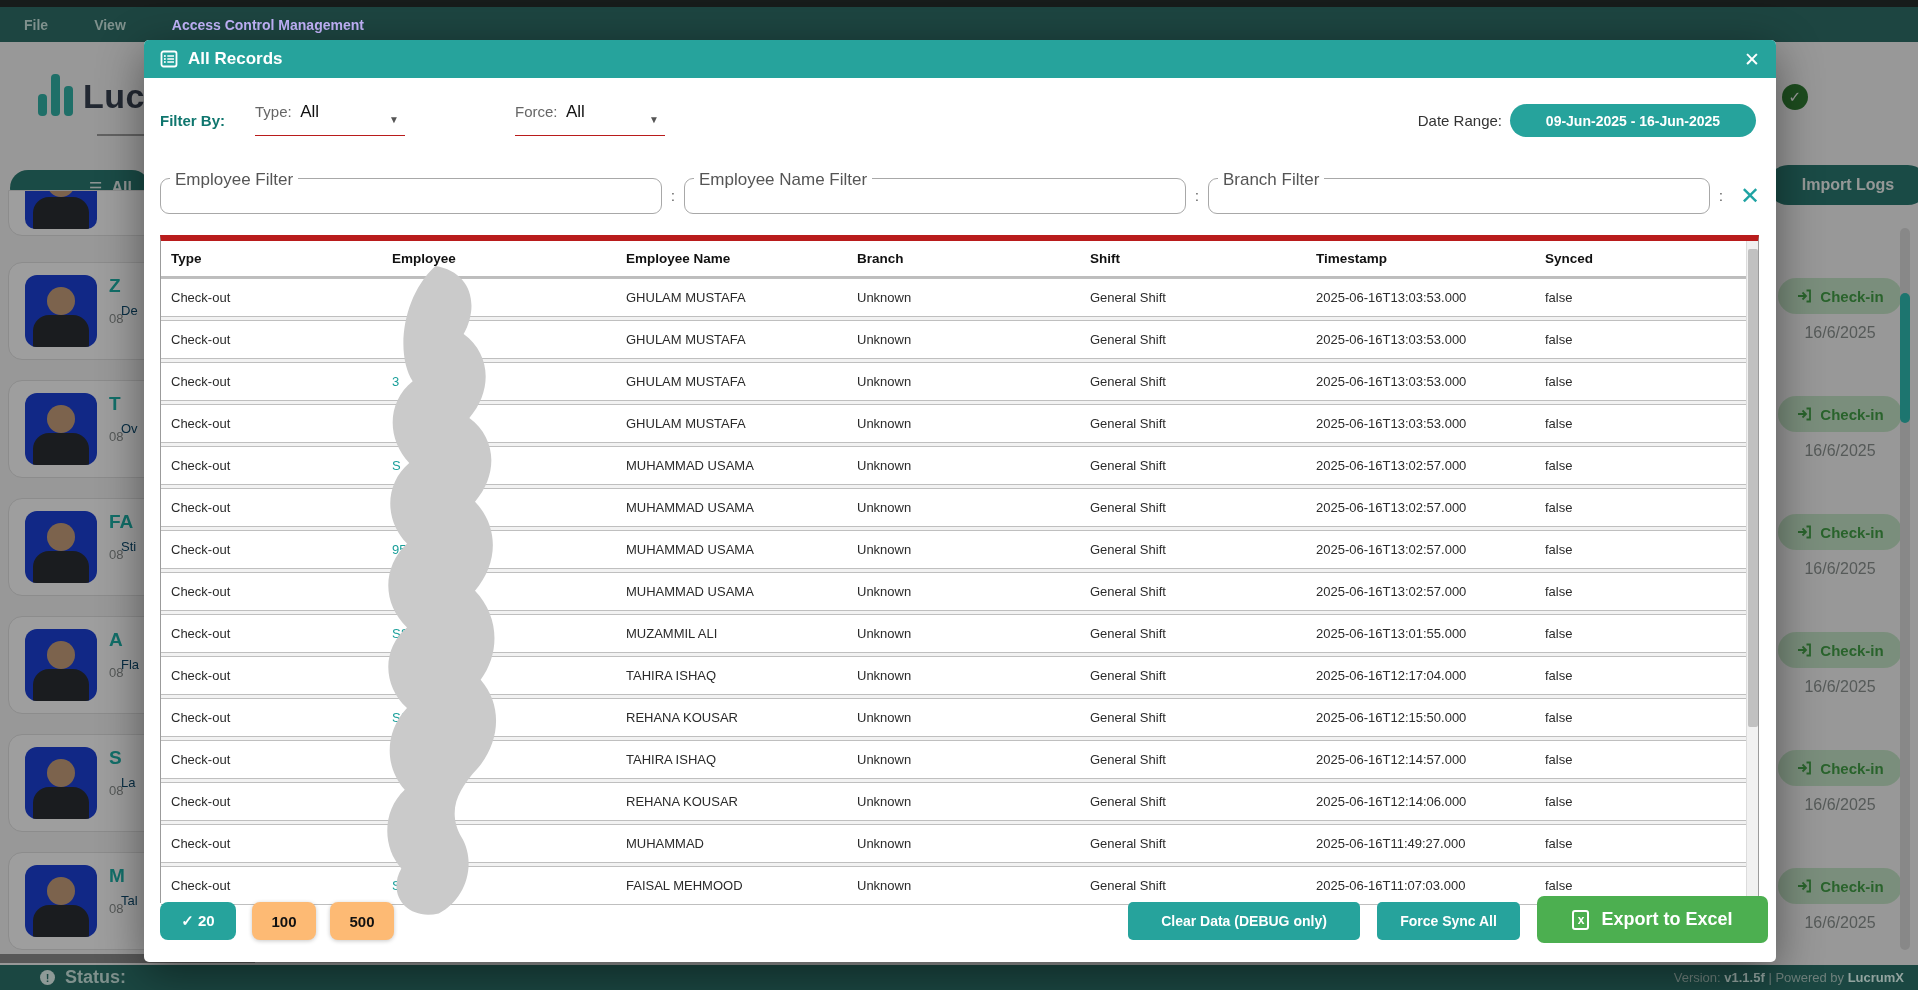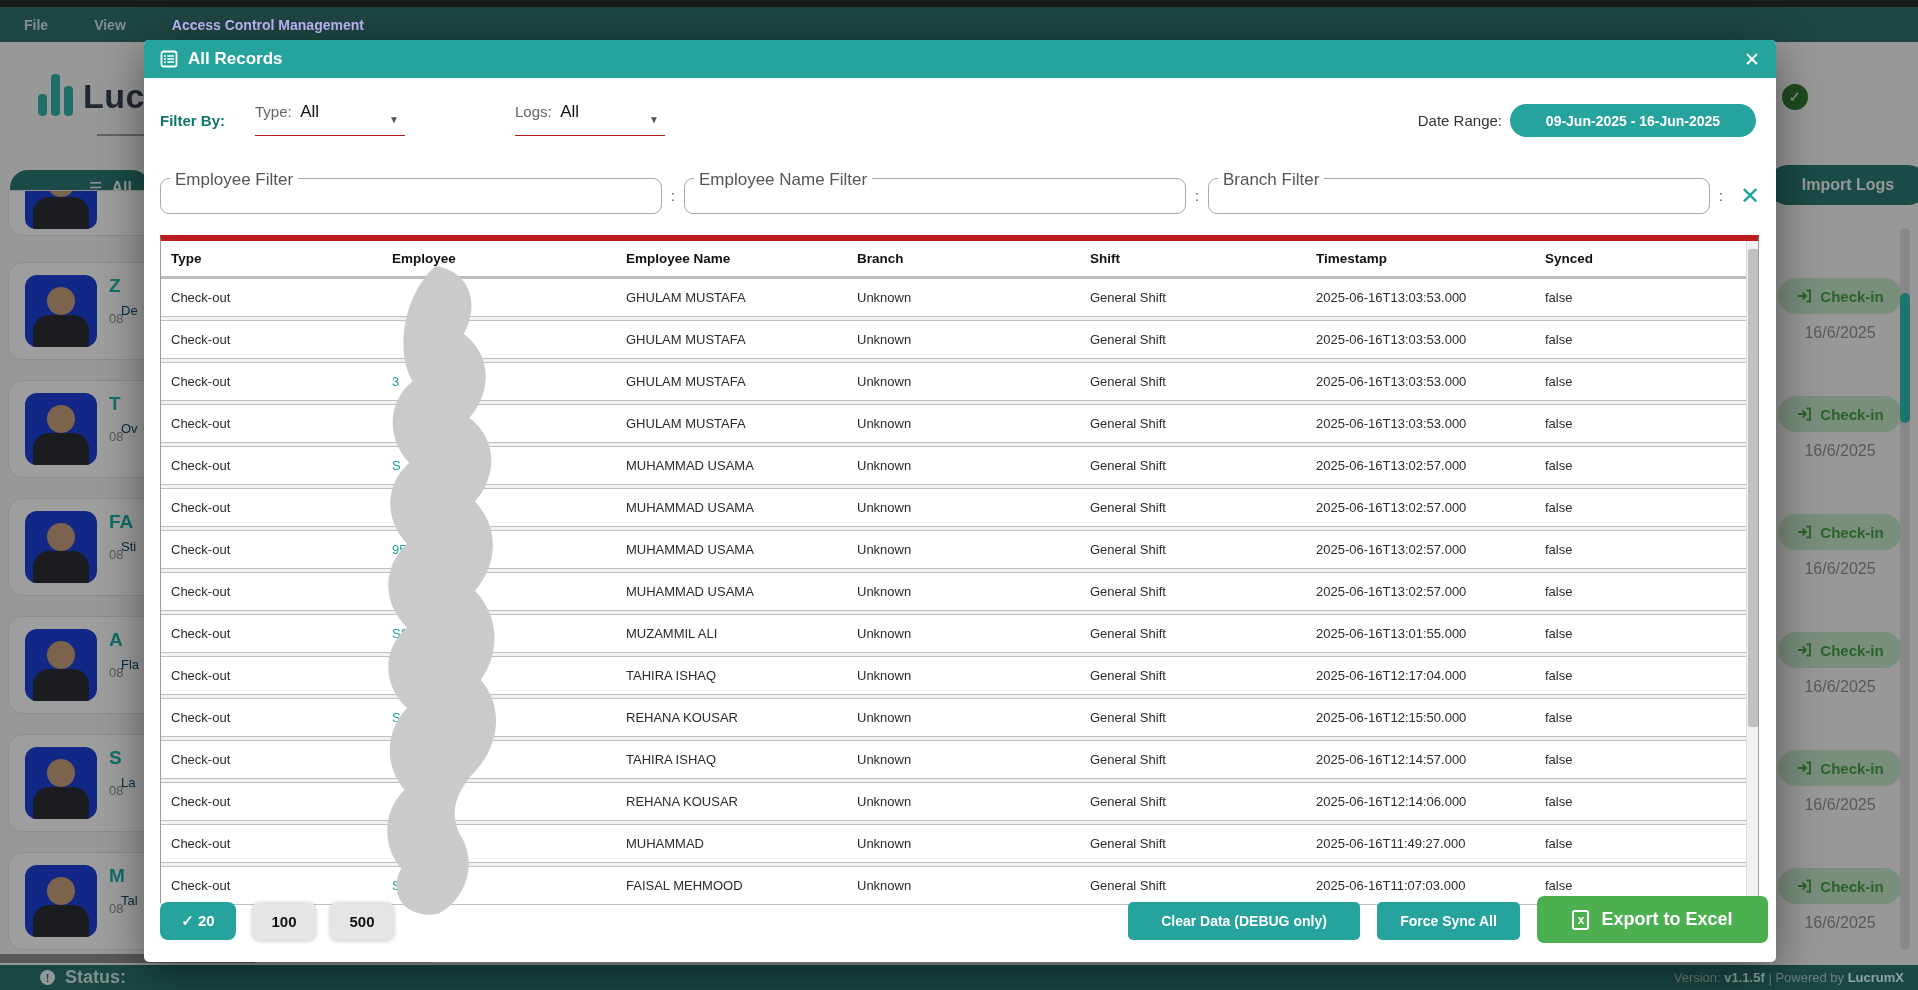--- a/index.html
+++ b/index.html
@@ -120,21 +120,21 @@
   .td.emp{color:#1a9f9a;}
   .vscroll{position:absolute;right:0;top:0;width:12px;height:668px;background:#f1f1f1;
     border-left:1px solid #dcdcdc;}
   .vscroll .thumb{position:absolute;left:1px;top:8px;width:10px;height:478px;background:#c1c1c1;border-radius:2px;}
   .scribble{position:absolute;left:212px;top:-12px;width:136px;height:660px;pointer-events:none;}
 
   .m-footer{position:absolute;left:16px;top:856px;width:1600px;height:50px;}
   .psize{position:absolute;top:6px;height:38px;border-radius:8px;font-size:15px;font-weight:bold;
     cursor:pointer;border:none;}
   .psize.sel{background:var(--accent,#26a39c);color:#fff;width:76px;left:0;}
-  .psize.plain{background:#e5e5e5;color:#111;box-shadow:0 1px 4px rgba(0,0,0,.22);width:64px;}
+  .psize.plain{background:#fdba74;color:#111;box-shadow:0 1px 4px rgba(0,0,0,.22);width:64px;}
   .psize.p100{left:92px;} .psize.p500{left:170px;}
   .act{position:absolute;border:none;border-radius:5px;color:#fff;font-weight:bold;cursor:pointer;}
   .act.teal{background:var(--accent,#26a39c);font-size:14px;height:38px;top:6px;}
   .act.clear{left:968px;width:232px;}
   .act.force{left:1217px;width:143px;}
   .act.green{left:1377px;top:0;width:231px;height:47px;background:var(--green,#4caf50);font-size:18px;
     border-radius:7px;display:flex;align-items:center;justify-content:center;gap:12px;}
   .xlicon{width:17px;height:20px;border:2px solid #fff;border-radius:3px;display:flex;align-items:center;
     justify-content:center;font-size:12px;font-weight:bold;color:#fff;}
 </style>
@@ -301,21 +301,21 @@
   </div>
 
   <div class="m-filterrow">
     <span class="filterby">Filter By:</span>
     <div class="select type">
       <span class="lab">Type:</span>
       <span class="val">All</span>
       <span class="caret">▼</span>
     </div>
     <div class="select sync">
-      <span class="lab">Logs:</span>
+      <span class="lab">Force:</span>
       <span class="val">All</span>
       <span class="caret">▼</span>
     </div>
     <span class="daterange-label">Date Range:</span>
     <button class="daterange-pill">09-Jun-2025 - 16-Jun-2025</button>
   </div>
 
   <div class="m-inputsrow" id="inputsrow">
       <div class="field"><input type="text" style=""><span class="flabel">Employee Filter</span></div>
       <span class="fsep">:</span>

